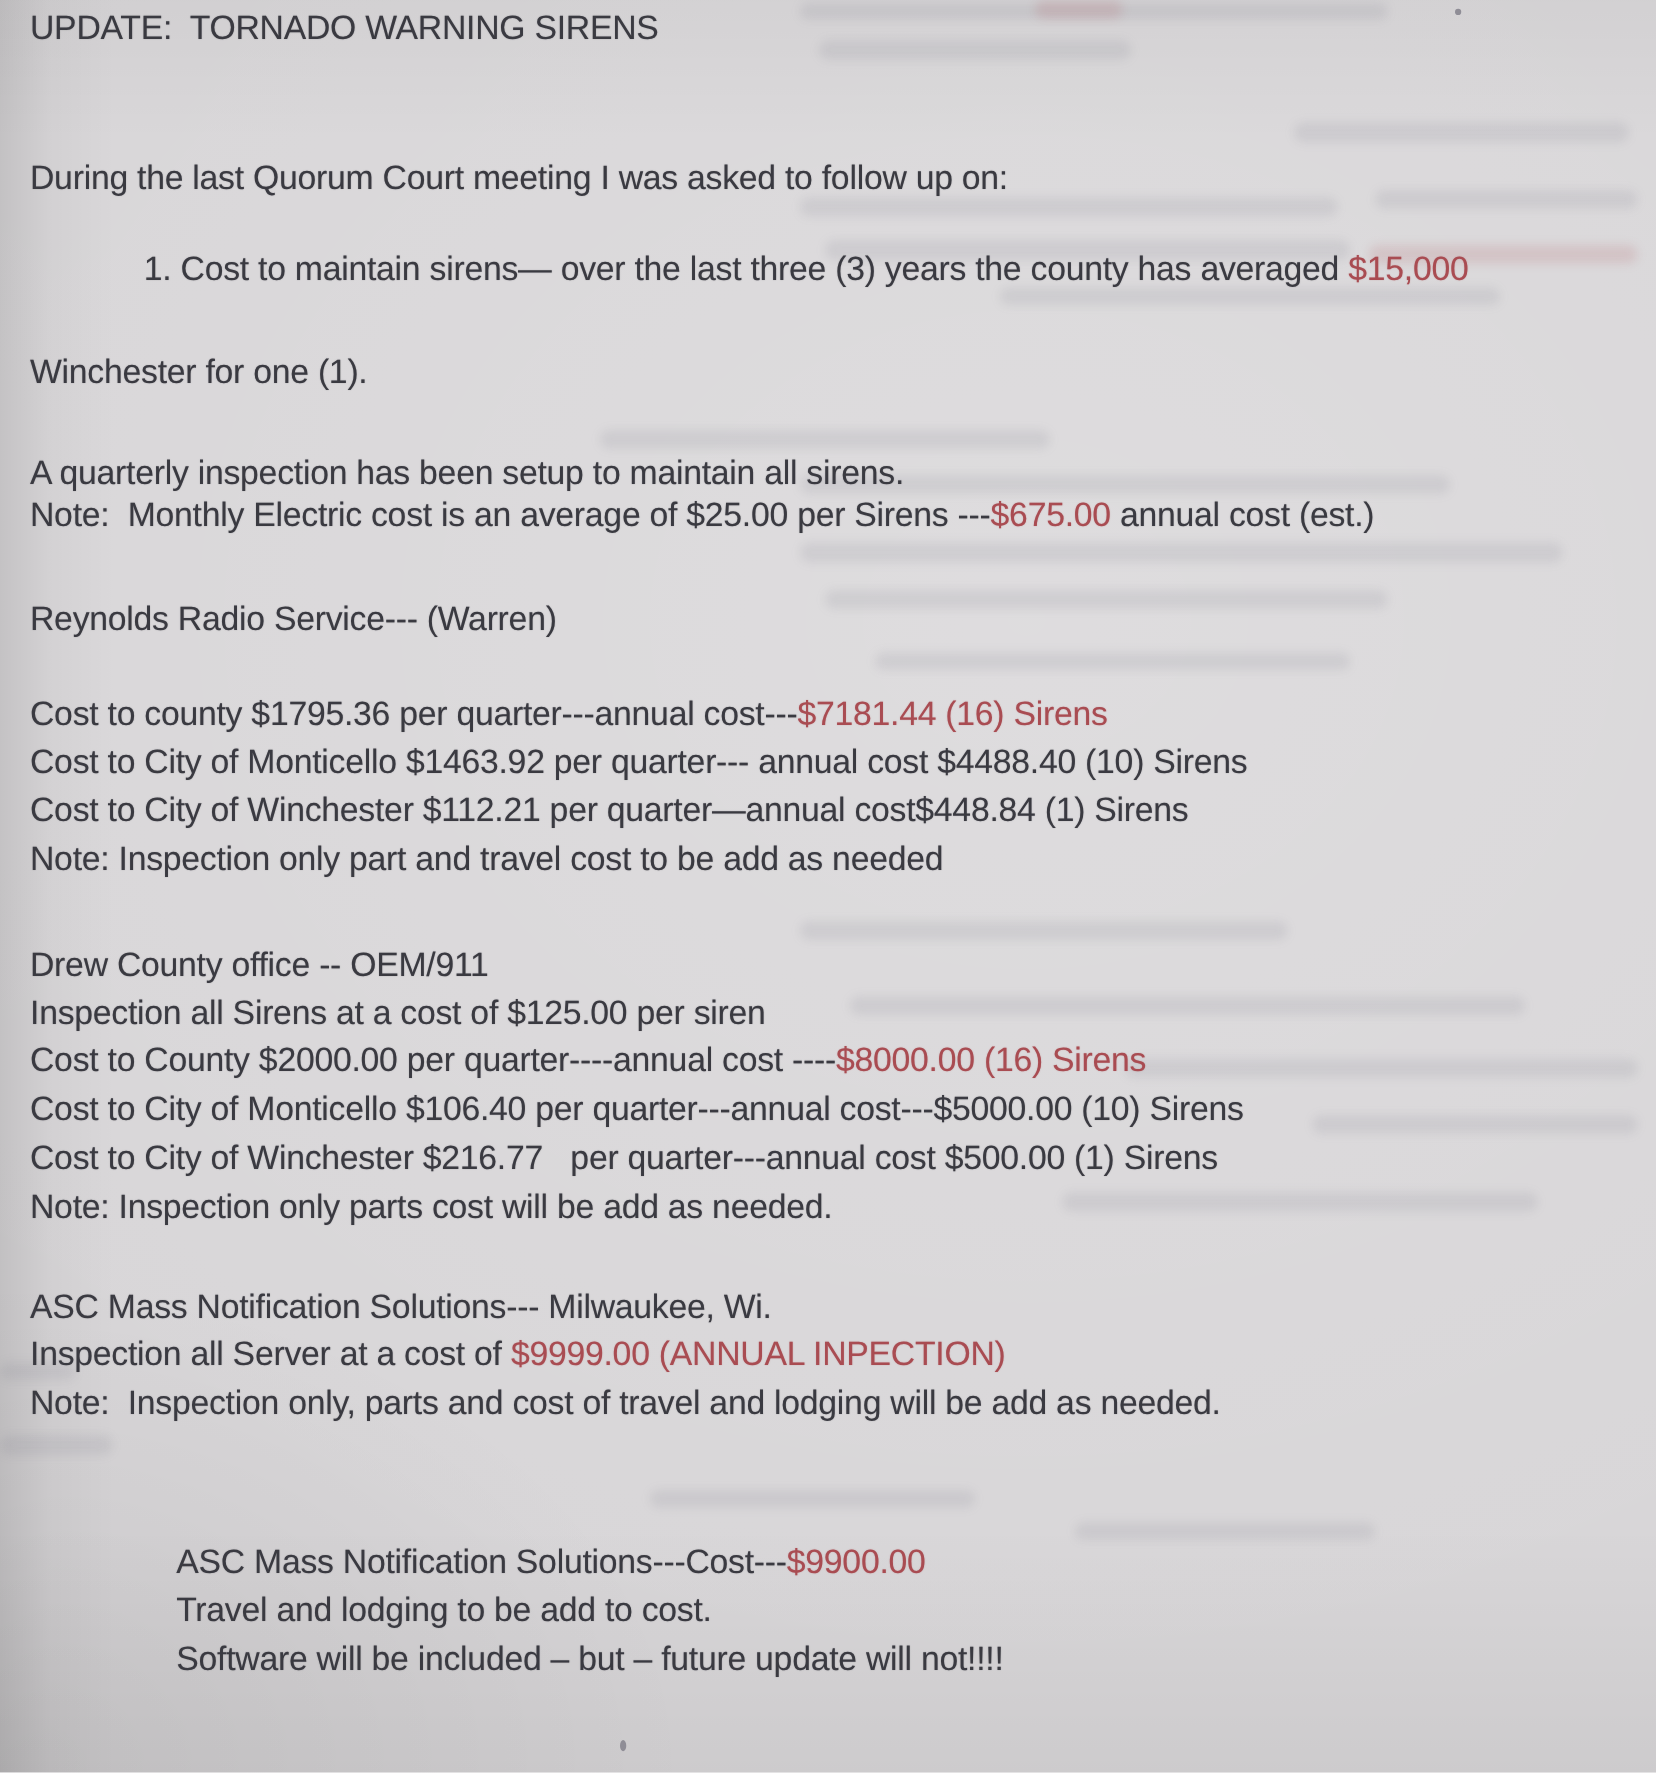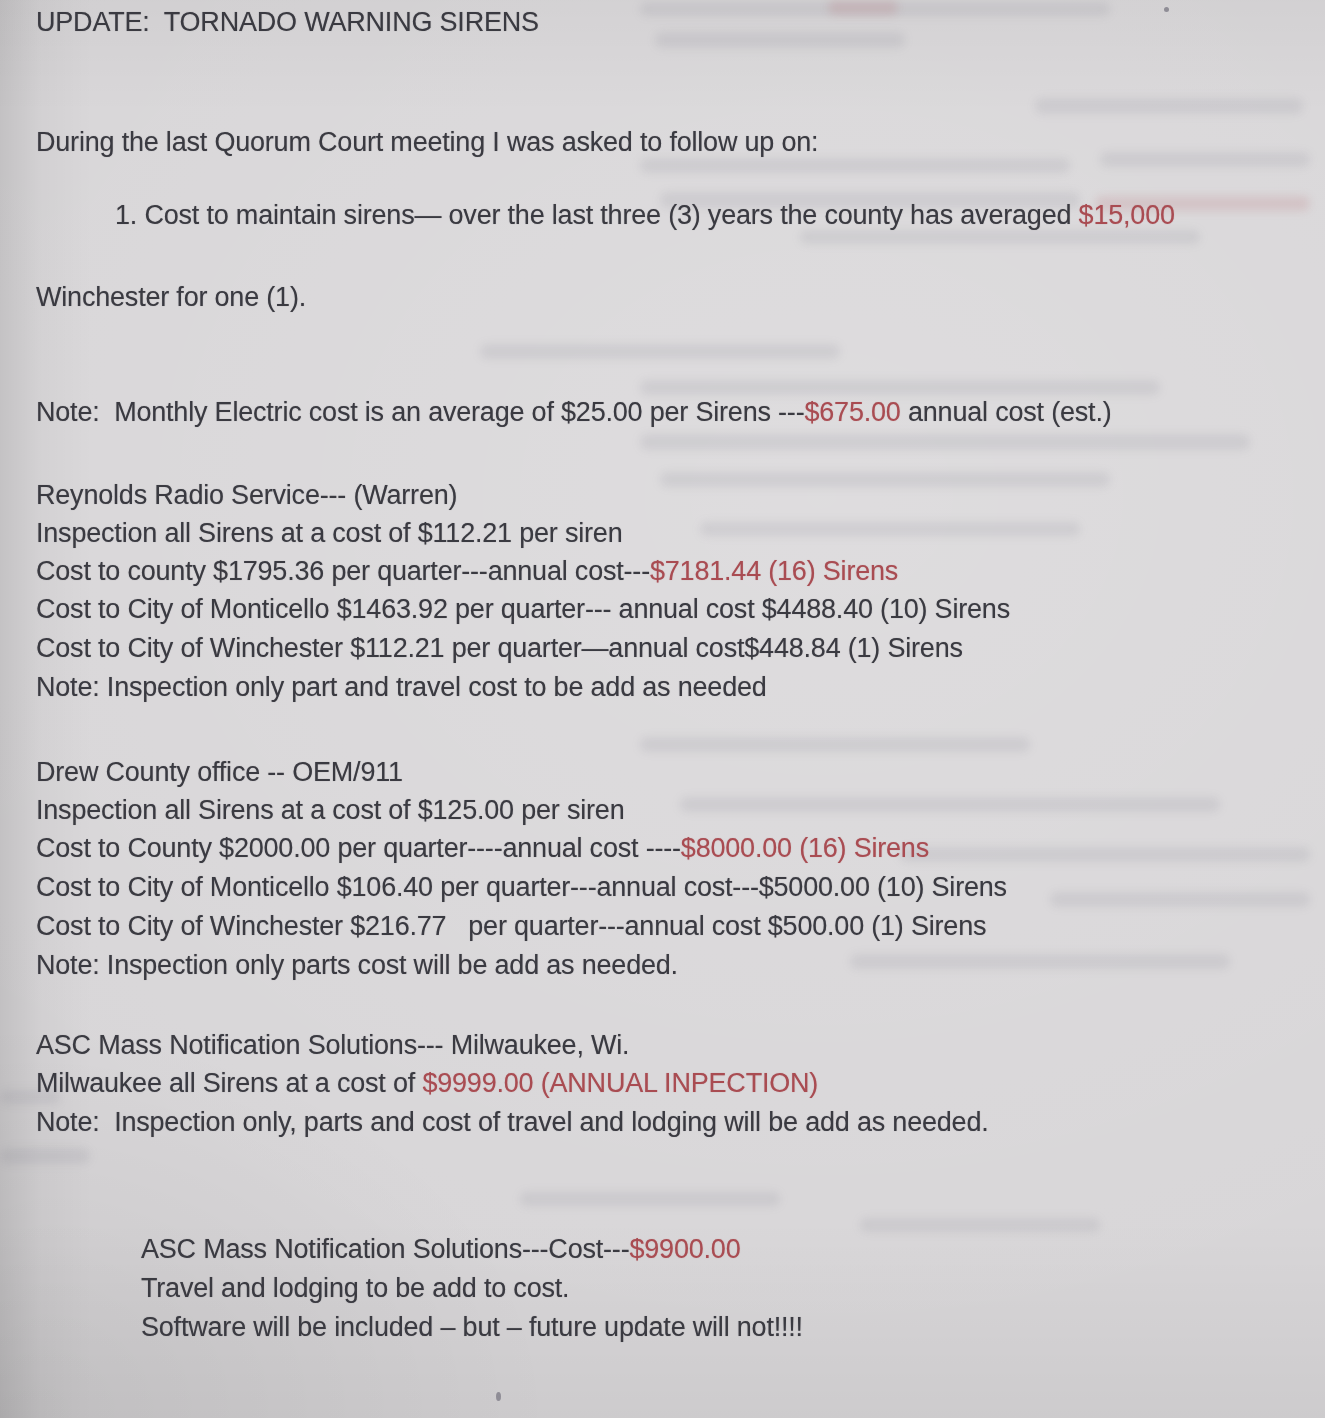--- a/index.html
+++ b/index.html
@@ -13,21 +13,21 @@
     width:1325px;height:1418px;
     background:
       radial-gradient(130% 100% at 62% 35%, rgba(255,255,255,0.16), rgba(0,0,0,0) 62%),
       radial-gradient(60% 40% at 0% 100%, rgba(0,0,0,0.07), rgba(0,0,0,0) 70%),
       linear-gradient(to right, rgba(0,0,0,0.10), rgba(0,0,0,0.03) 3%, rgba(0,0,0,0) 7%),
       linear-gradient(to bottom, rgba(0,0,0,0.035), rgba(0,0,0,0) 8%, rgba(0,0,0,0) 86%, rgba(0,0,0,0.05)),
       #d8d6d8;
   }
   .line{
     position:absolute;
-    left:36px;
+    left:24px;
     font-size:27px;
     line-height:32px;
     color:#3a3a41;
     white-space:pre-wrap;
     text-shadow:0 0 1px rgba(58,58,66,0.40);
     letter-spacing:-0.2px;
   }
   .red{color:#a94c52;text-shadow:0 0 1px rgba(169,76,82,0.45);text-align:right;}
   .num{display:inline-block;width:52px;}
   
@@ -71,37 +71,37 @@
   <div class="speck" style="left:1164px;top:7px;width:5px;height:5px"></div>
   <div class="speck" style="left:496px;top:1392px;width:5px;height:9px"></div>
 
   <div class="line" style="top:6px">UPDATE:  TORNADO WARNING SIRENS</div>
 
   <div class="line" style="top:126px">During the last Quorum Court meeting I was asked to follow up on:</div>
 
   <div class="line" style="top:199px;left:115px"><span>1. Cost to maintain sirens— over the last three (3) years the county has averaged </span><span class="red">$15,000</span></div>
   <div class="line" style="top:281px">Winchester for one (1).</div>
 
+  <div class="line" style="top:362px">A quarterly inspection has been setup to maintain all sirens.</div>
   <div class="line" style="top:396px"><span>Note:  Monthly Electric cost is an average of $25.00 per Sirens ---</span><span class="red">$675.00</span><span> annual cost (est.)</span></div>
 
   <div class="line" style="top:479px">Reynolds Radio Service--- (Warren)</div>
-  <div class="line" style="top:517px">Inspection all Sirens at a cost of $112.21 per siren</div>
   <div class="line" style="top:555px"><span>Cost to county $1795.36 per quarter---annual cost---</span><span class="red">$7181.44 (16) Sirens</span></div>
   <div class="line" style="top:593px">Cost to City of Monticello $1463.92 per quarter--- annual cost $4488.40 (10) Sirens</div>
   <div class="line" style="top:632px">Cost to City of Winchester $112.21 per quarter—annual cost$448.84 (1) Sirens</div>
   <div class="line" style="top:671px">Note: Inspection only part and travel cost to be add as needed</div>
 
   <div class="line" style="top:756px">Drew County office -- OEM/911</div>
   <div class="line" style="top:794px">Inspection all Sirens at a cost of $125.00 per siren</div>
   <div class="line" style="top:832px"><span>Cost to County $2000.00 per quarter----annual cost ----</span><span class="red">$8000.00 (16) Sirens</span></div>
   <div class="line" style="top:871px">Cost to City of Monticello $106.40 per quarter---annual cost---$5000.00 (10) Sirens</div>
   <div class="line" style="top:910px">Cost to City of Winchester $216.77   per quarter---annual cost $500.00 (1) Sirens</div>
   <div class="line" style="top:1029px">ASC Mass Notification Solutions--- Milwaukee, Wi.</div>
 
   <div class="line" style="top:949px">Note: Inspection only parts cost will be add as needed.</div>
-  <div class="line" style="top:1067px"><span>Milwaukee all Sirens at a cost of </span><span class="red">$9999.00 (ANNUAL INPECTION)</span></div>
+  <div class="line" style="top:1067px"><span>Inspection all Server at a cost of </span><span class="red">$9999.00 (ANNUAL INPECTION)</span></div>
   <div class="line" style="top:1106px">Note:  Inspection only, parts and cost of travel and lodging will be add as needed.</div>
 
   <div class="line" style="top:1233px;left:141px"><span>ASC Mass Notification Solutions---Cost---</span><span class="red">$9900.00</span></div>
   <div class="line" style="top:1311px;left:141px">Software will be included – but – future update will not!!!!</div>
   <div class="line" style="top:1272px;left:141px">Travel and lodging to be add to cost.</div>
 
 </div>
 
 </body></html>

